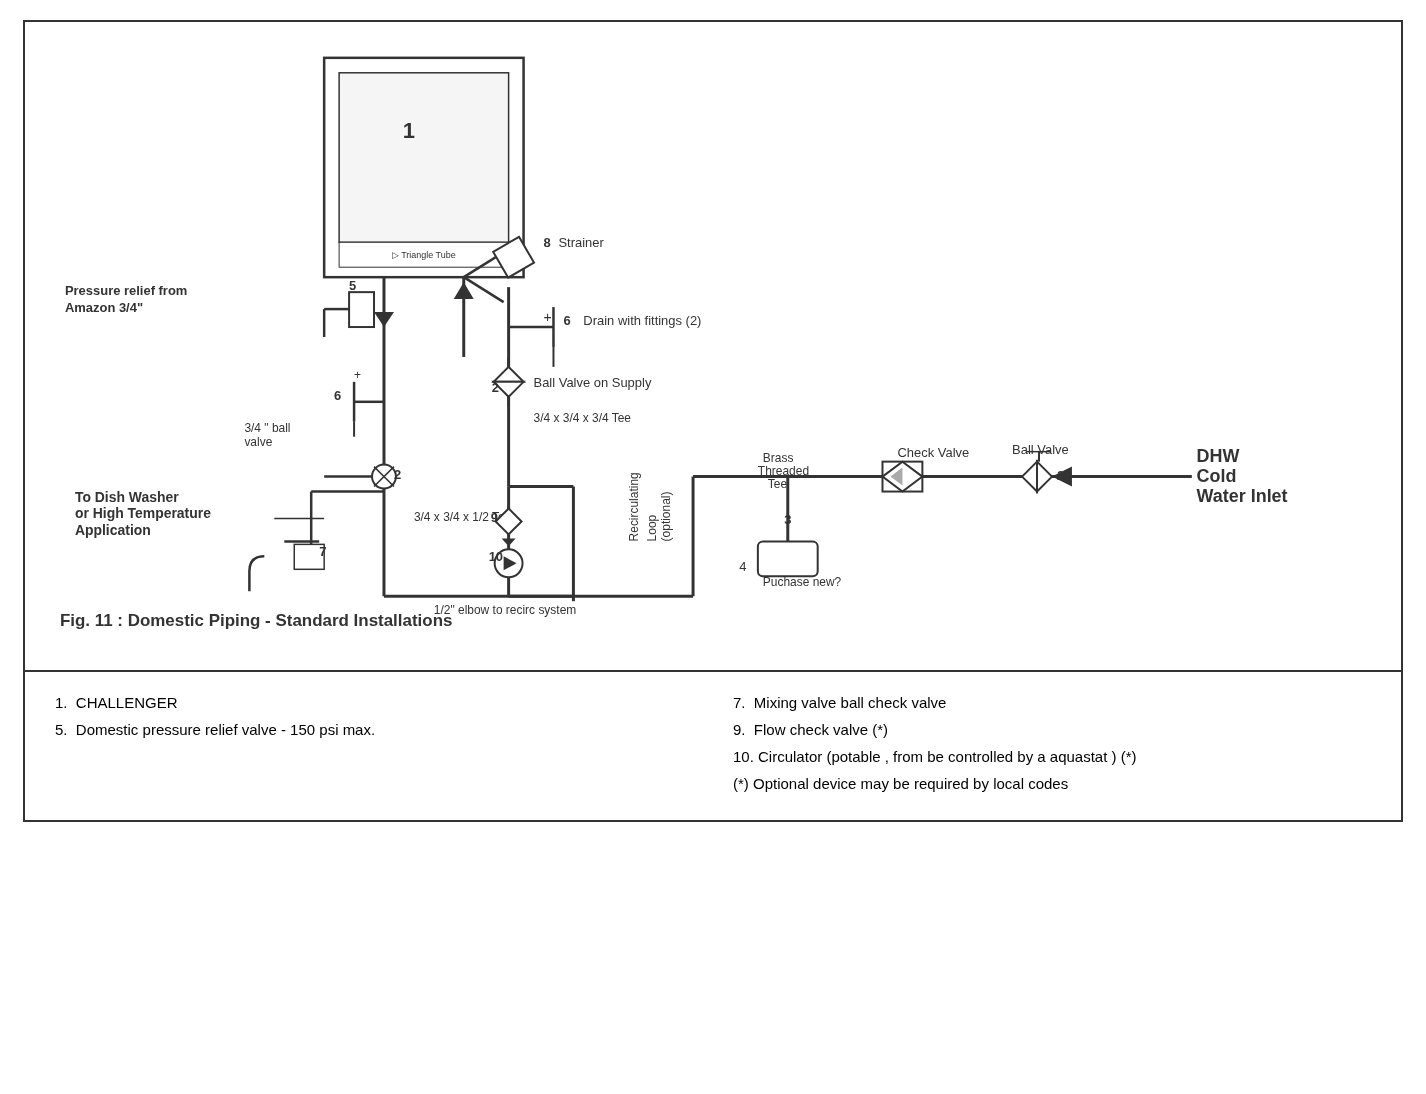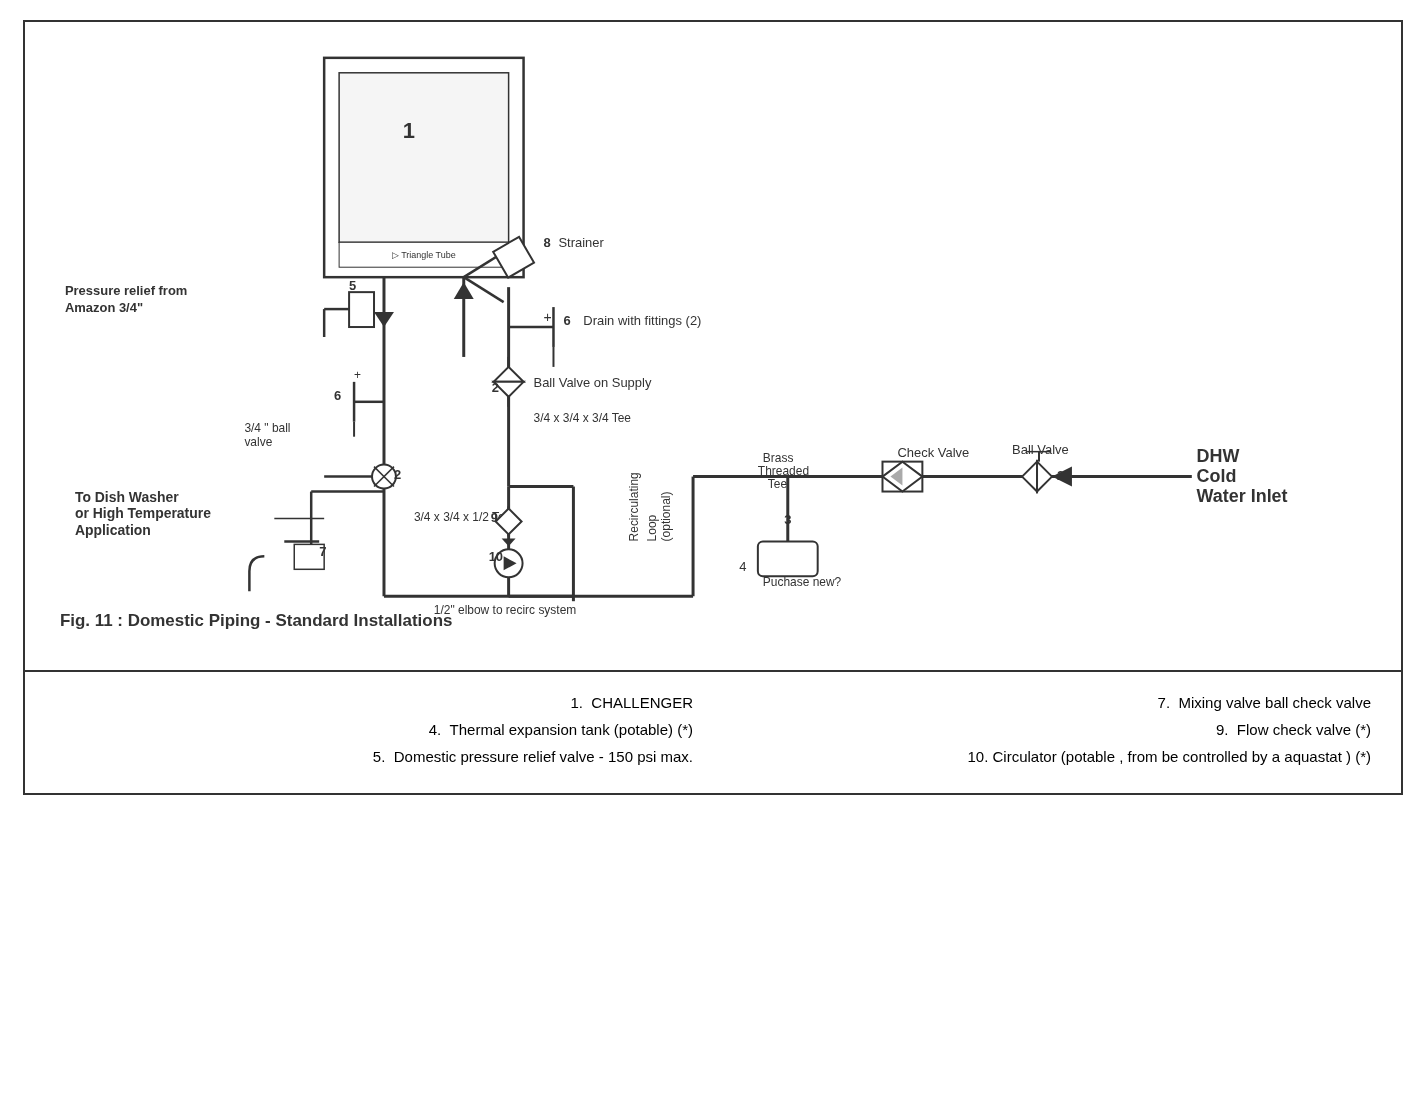--- a/index.html
+++ b/index.html
@@ -34,21 +34,20 @@
       flex: 1;
     }
     .legend-col ol {
       list-style: none;
       padding: 0;
     }
     .legend-col li {
       font-size: 15px;
       margin-bottom: 6px;
       line-height: 1.4;
-      text-align: right;
     }
 
     
     .diagram-svg {
       width: 100%;
       height: 590px;
     }
   </style>
 </head>
 <body>
@@ -206,25 +205,25 @@
       <text x="1155" y="455" font-size="18" font-weight="bold" fill="#333">Water Inlet</text>
 
       <text x="15" y="580" font-size="17" font-weight="bold" fill="#333">Fig. 11  : Domestic Piping - Standard Installations</text>
     </svg>
   </div>
 
   <div class="legend-section">
     <div class="legend-col">
       <ol>
         <li><span>1.&nbsp;&nbsp;</span><span>CHALLENGER</span></li>
-        <li><span>4.&nbsp;&nbsp;</span><span>Thermal expansion tank (potable) (*)</span></li>
         <li><span>5.&nbsp;&nbsp;</span><span>Domestic pressure relief valve - 150 psi max.</span></li>
       </ol>
     </div>
     <div class="legend-col">
       <ol>
         <li><span>7.&nbsp;&nbsp;</span><span>Mixing valve ball check valve</span></li>
         <li><span>9.&nbsp;&nbsp;</span><span>Flow check valve (*)</span></li>
         <li><span>10.&nbsp;</span><span>Circulator (potable , from be controlled by a aquastat ) (*)</span></li>
+        <li><span>(*) </span><span>Optional device may be required by local codes</span></li>
       </ol>
     </div>
   </div>
 </div>
 
 </body></html>

